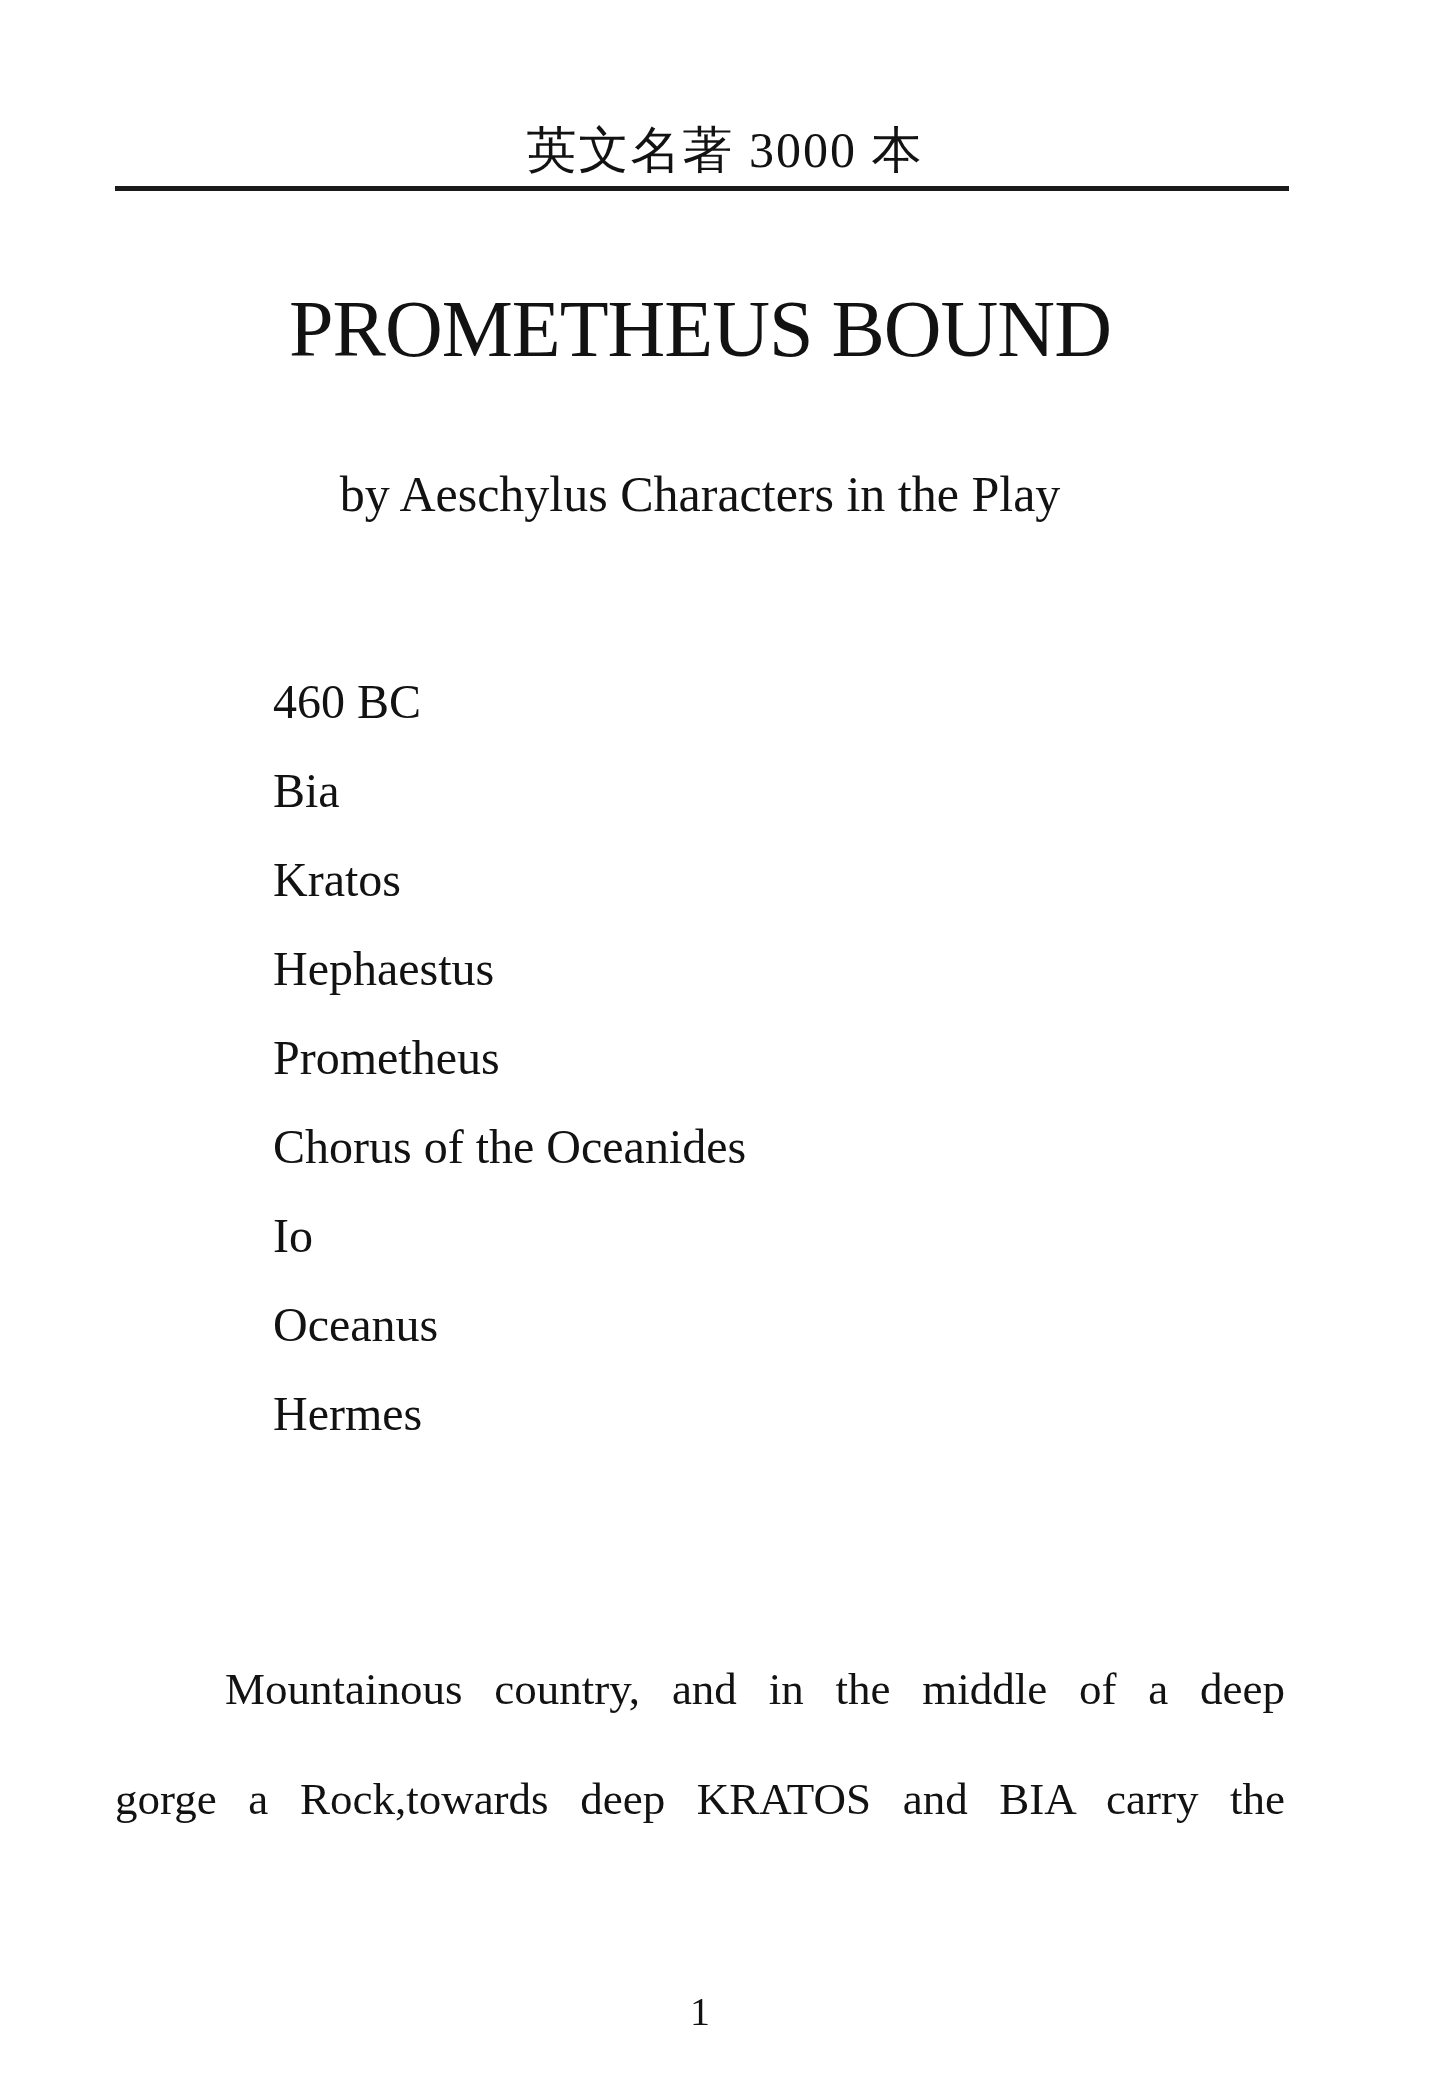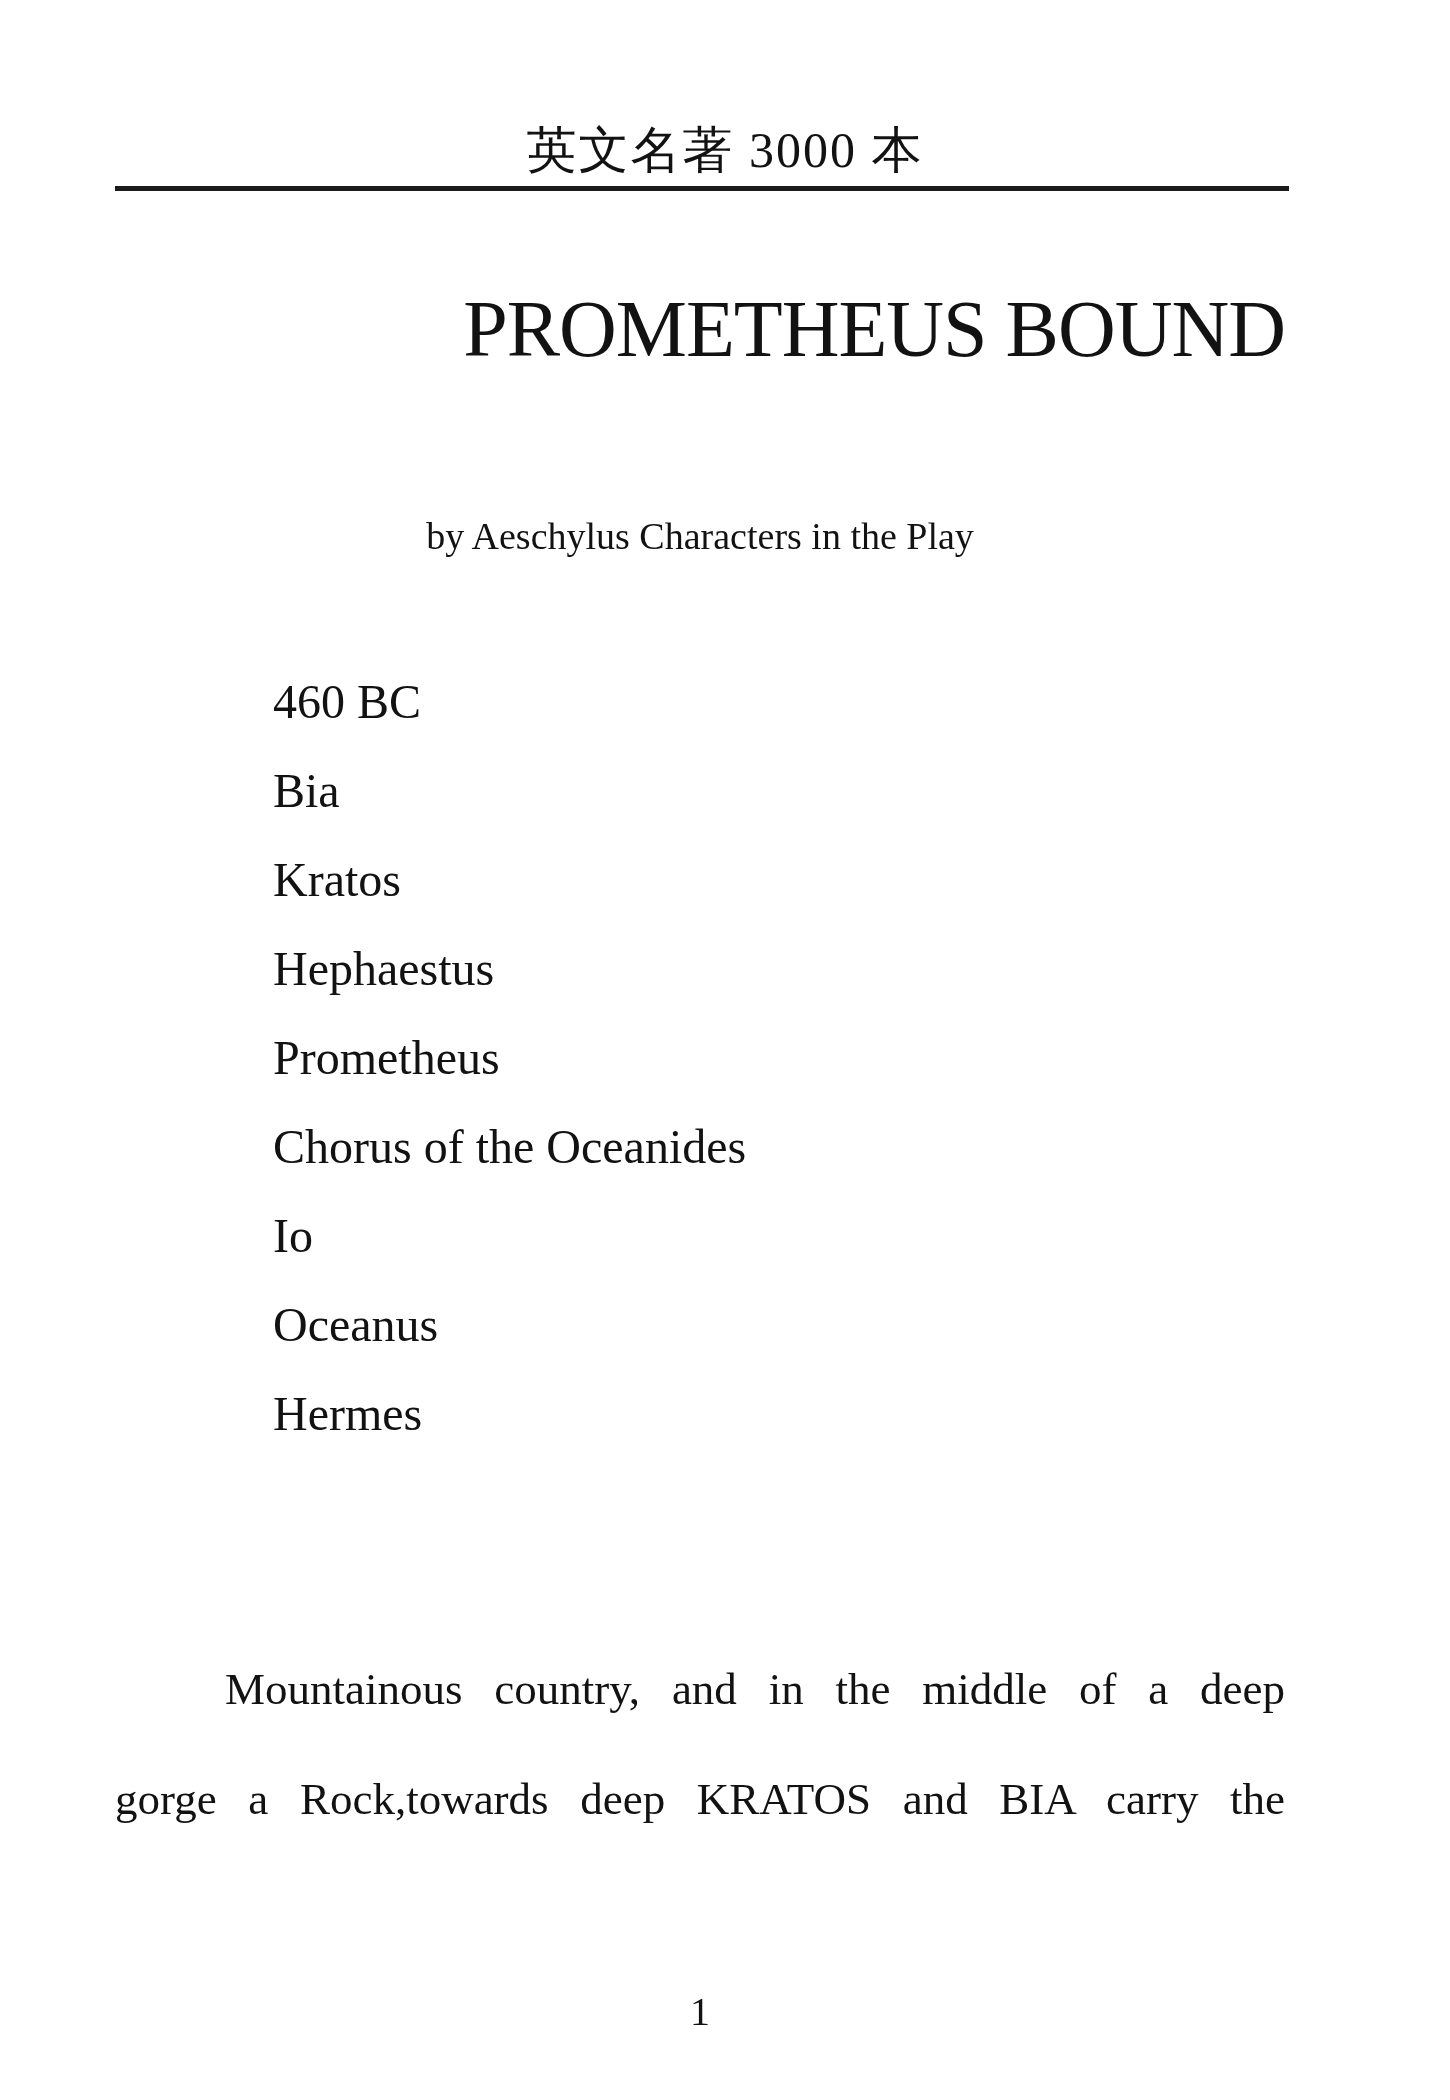--- a/index.html
+++ b/index.html
@@ -37,30 +37,30 @@
   }
   .book-title {
     position: absolute;
     top: 283px;
     left: 115px;
     width: 1170px;
     margin: 0;
     font-size: 80px;
     line-height: 92px;
     font-weight: normal;
-    text-align: right;
+    text-align: center;
     letter-spacing: -1px;
     white-space: nowrap;
   }
   .byline {
     position: absolute;
-    top: 506px;
+    top: 464px;
     left: 115px;
     width: 1170px;
-    font-size: 38px;
+    font-size: 50px;
     line-height: 60px;
     text-align: center;
     white-space: nowrap;
   }
   .cast-list {
     position: absolute;
     top: 657px;
     left: 225px;
     width: 1060px;
     font-size: 48px;

